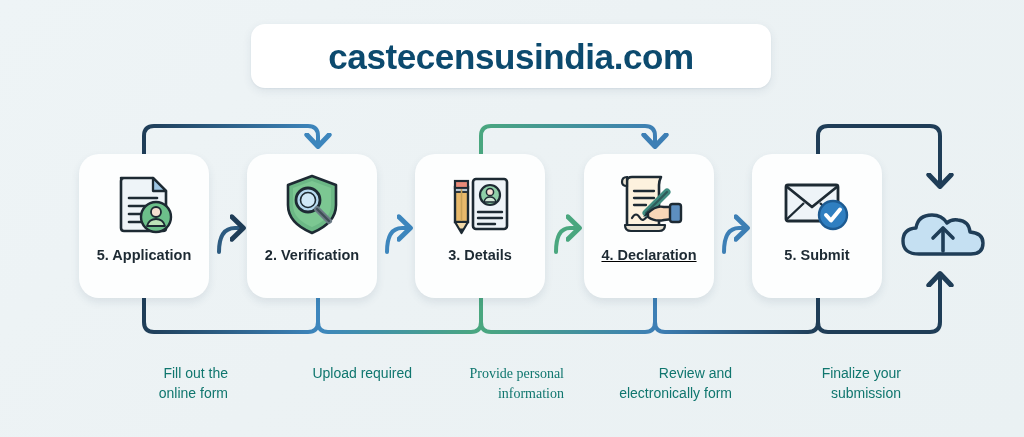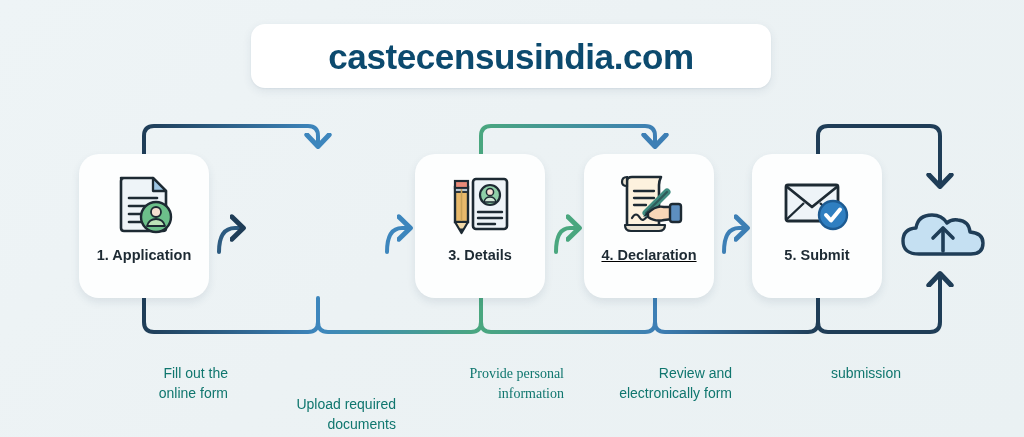--- a/index.html
+++ b/index.html
@@ -97,21 +97,21 @@
   .caption {
     position: absolute;
     top: 364px;
     width: 168px;
     text-align: right;
     font-size: 14px;
     line-height: 1.42;
     color: #0f766e;
   }
   .caption.p1 { left: 60px; }
-  .caption.p2 { left: 228px; margin-top: 31px; }
+  .caption.p2 { left: 244px; }
   .caption.p3 { left: 396px; font-family: Liberation Serif, serif; }
   .caption.p4 { left: 564px; }
   .caption.p5 { left: 733px; }
 
   
   .cloud-wrap {
     position: absolute;
     left: 895px;
     top: 198px;
     width: 96px;
@@ -214,23 +214,36 @@
           <line x1="18" y1="25" x2="46" y2="25"></line>
           <line x1="18" y1="33" x2="46" y2="33"></line>
           <line x1="18" y1="41" x2="38" y2="41"></line>
           <line x1="18" y1="49" x2="30" y2="49"></line>
         </g>
         <circle cx="45" cy="44" r="15" fill="#6cc08a" stroke="#1d2a33" stroke-width="2.4"></circle>
         <circle cx="45" cy="39" r="5" fill="#f6dfd2" stroke="#1d2a33" stroke-width="1.8"></circle>
         <path d="M36,53 Q38,46 45,46 Q52,46 54,53 Z" fill="#bce3b8" stroke="#1d2a33" stroke-width="1.8" stroke-linejoin="round"></path>
       </svg>
     </div>
-    <div class="card-label">1. Application</div>
-  </div>
-
+    <div class="card-label">5. Application</div>
+  </div>
+
+  <div class="card c2">
+    <div class="icon-wrap">
+      <svg width="66" height="64" viewBox="0 0 66 64">
+        <path d="M33,3 L57,12 L57,32 Q57,50 33,60 Q9,50 9,32 L9,12 Z" fill="#6cb886" stroke="#1d2a33" stroke-width="2.6" stroke-linejoin="round"></path>
+        <path d="M33,8 L52,15 L52,32 Q52,46 33,54 Q14,46 14,32 L14,15 Z" fill="#7cc792" stroke="none"></path>
+        <circle cx="29" cy="27" r="12" fill="#b7d9f0" stroke="#1d2a33" stroke-width="2.8"></circle>
+        <circle cx="29" cy="27" r="7.5" fill="#cfe7f7" stroke="#1d2a33" stroke-width="1.6"></circle>
+        <line x1="38" y1="36" x2="50" y2="48" stroke="#6b7a85" stroke-width="6" stroke-linecap="round"></line>
+        <line x1="38" y1="36" x2="50" y2="48" stroke="#1d2a33" stroke-width="2.4" stroke-linecap="round" opacity="0.55"></line>
+      </svg>
+    </div>
+    <div class="card-label">2. Verification</div>
+  </div>
 
   <div class="card c3">
     <div class="icon-wrap">
       <svg width="66" height="64" viewBox="0 0 66 64">
         <rect x="26" y="6" width="34" height="50" rx="3" fill="#eef4f8" stroke="#1d2a33" stroke-width="2.6"></rect>
         <circle cx="43" cy="22" r="10" fill="#8fd0a8" stroke="#1d2a33" stroke-width="2.2"></circle>
         <circle cx="43" cy="19" r="3.6" fill="#f6dfd2" stroke="#1d2a33" stroke-width="1.5"></circle>
         <path d="M37,29 Q38,24 43,24 Q48,24 49,29 Z" fill="#cfe9d6" stroke="#1d2a33" stroke-width="1.4" stroke-linejoin="round"></path>
         <g stroke="#1d2a33" stroke-width="2.4" stroke-linecap="round">
           <line x1="31" y1="39" x2="55" y2="39"></line>
@@ -295,27 +308,27 @@
       </g>
     </svg>
   </div>
 
   <div class="caption p1">
     <div>Fill out the</div>
     <div>online form</div>
   </div>
   <div class="caption p2">
     <div>Upload required</div>
-    <div>documents</div>
   </div>
   <div class="caption p3">
     <div>Provide personal</div>
     <div>information</div>
   </div>
   <div class="caption p4">
     <div>Review and</div>
     <div>electronically form</div>
   </div>
   <div class="caption p5">
+    <div>Finalize your</div>
     <div>submission</div>
   </div>
 
 </div>
 
 </body></html>

